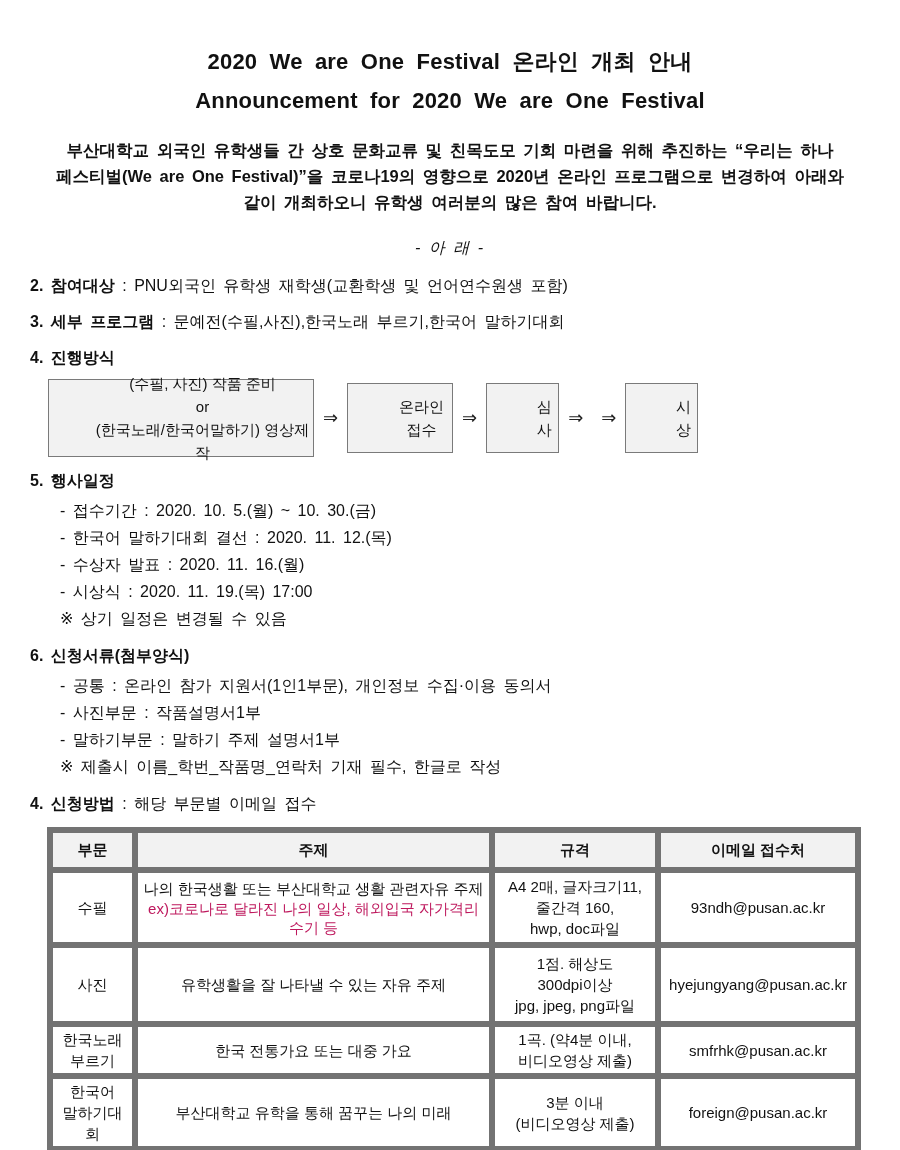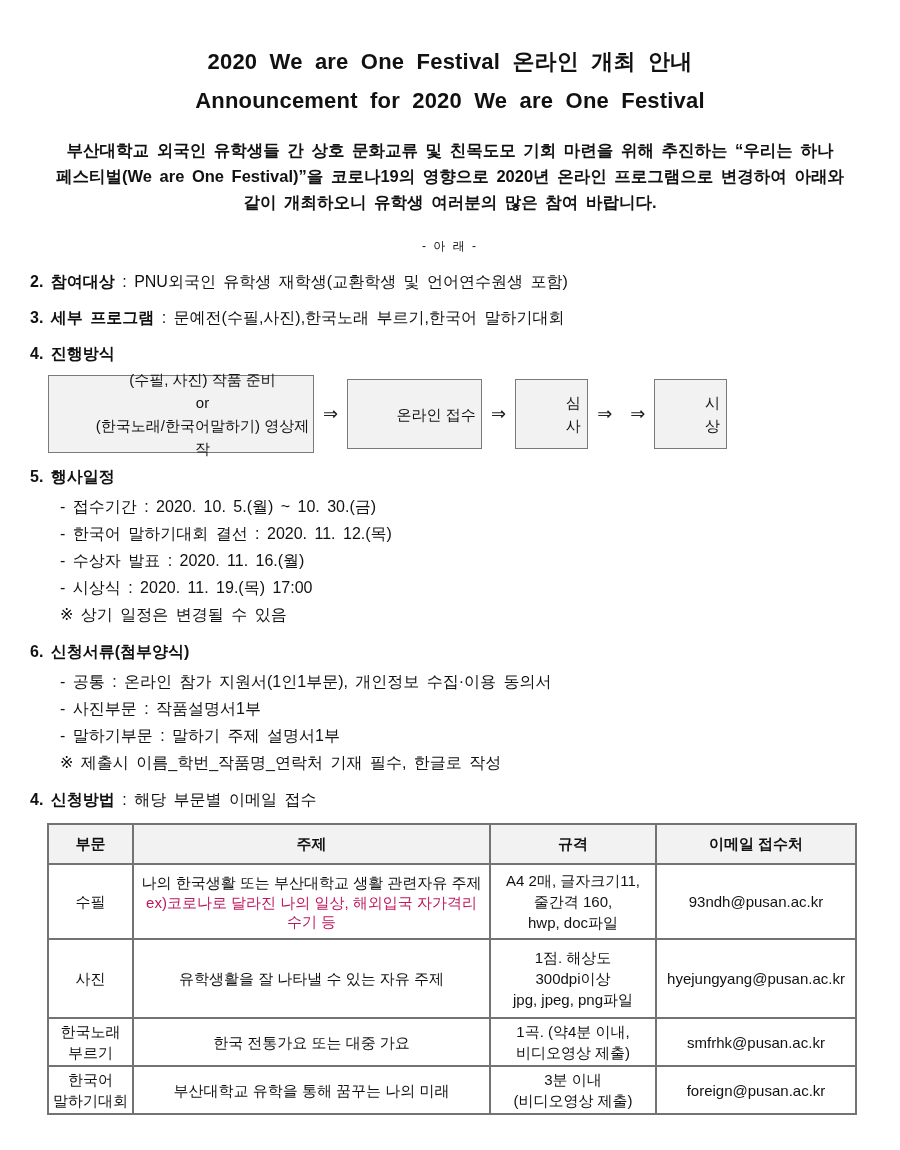--- a/index.html
+++ b/index.html
@@ -23,21 +23,21 @@
   .intro {
     margin: 17px 26px 0 26px;
     text-align: center;
     font-size: 16.5px; font-weight: bold;
     line-height: 26px; word-spacing: 3px;
   }
 
   
   .below-divider {
     margin-top: 23px; text-align: center;
-    font-size: 12px; letter-spacing: 2px;
+    font-size: 16px; letter-spacing: 2px; font-style: italic;
   }
 
   
   .items { margin-top: 15px; }
   .item { font-size: 16px; line-height: 24px; margin-top: 12px; word-spacing: 3px; }
   .item-label { font-weight: bold; }
   .sub { margin: 4px 0 0 30px; }
   .sub-line { font-size: 16px; line-height: 27px; word-spacing: 3px; }
 
   
@@ -45,36 +45,36 @@
     margin: 9px 0 7px 18px;
     display: flex; align-items: center;
   }
   .flow-box {
     background: #f2f2f2; border: 1px solid #7a7a7a;
     display: flex; align-items: center; justify-content: center;
     text-align: center; font-size: 15px; line-height: 23px;
     height: 70px; flex-shrink: 0; padding-left: 43px;
   }
   .flow-box-lg { width: 266px; height: 78px; }
-  .flow-box-apply { width: 135px; }
+  .flow-box-apply { width: 106px; }
   .flow-box-judge { width: 73px; }
   .flow-box-winner { width: 114px; }
   .flow-box-award { width: 73px; }
   .flow-arrow {
     font-size: 18px; color: #222; padding: 0 9px; flex-shrink: 0;
   }
 
   
   .ptable {
     border-collapse: collapse; table-layout: fixed;
     width: 808px; margin: 11px 0 0 17px;
     border: 1px solid #8c8c8c;
   }
   .ptable th, .ptable td {
-    border: 2px solid #737373;
+    border: 6px solid #737373;
     text-align: center; vertical-align: middle;
     font-size: 15px; padding: 2px 4px;
   }
   .ptable th {
     background: #f2f2f2; font-weight: bold; height: 40px;
   }
   tr.h-r1 td { height: 75px; }
   tr.h-r2 td { height: 79px; }
   tr.h-r3 td { height: 46px; }
   tr.h-r4 td { height: 47px; }

